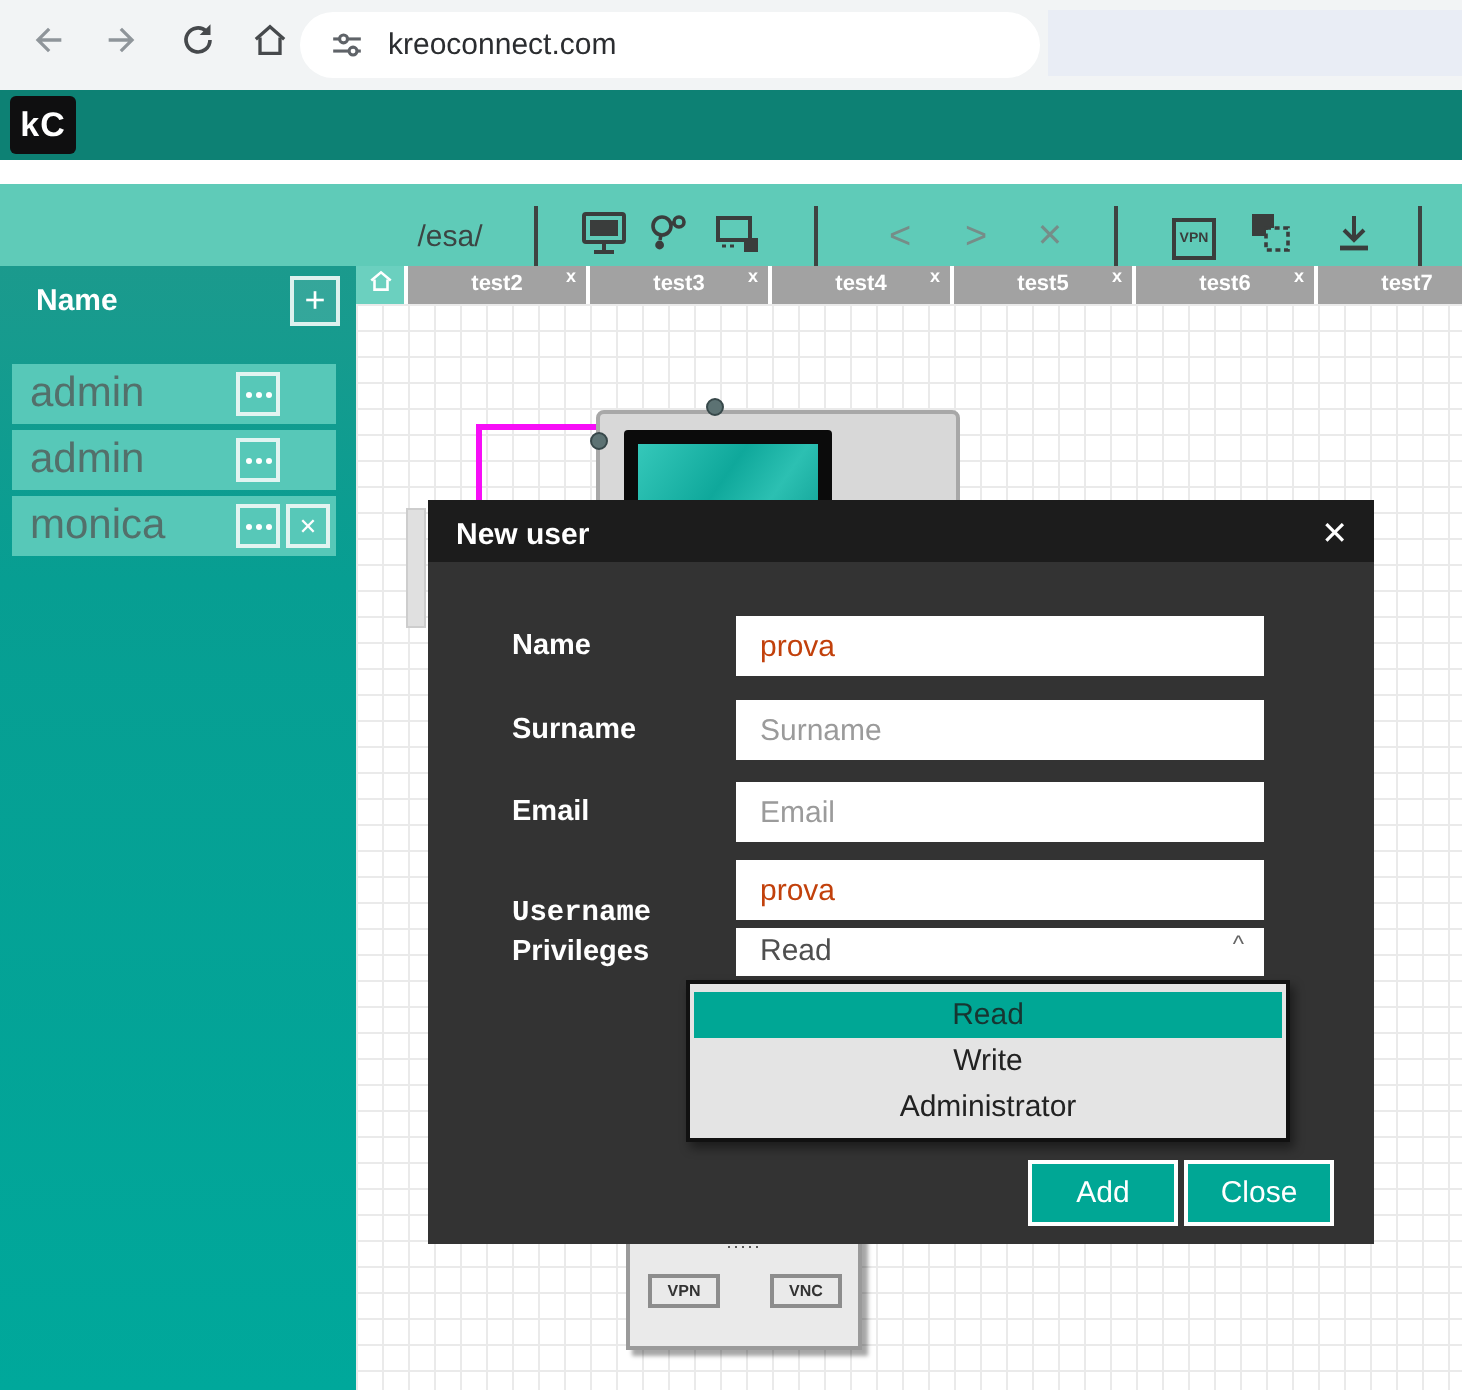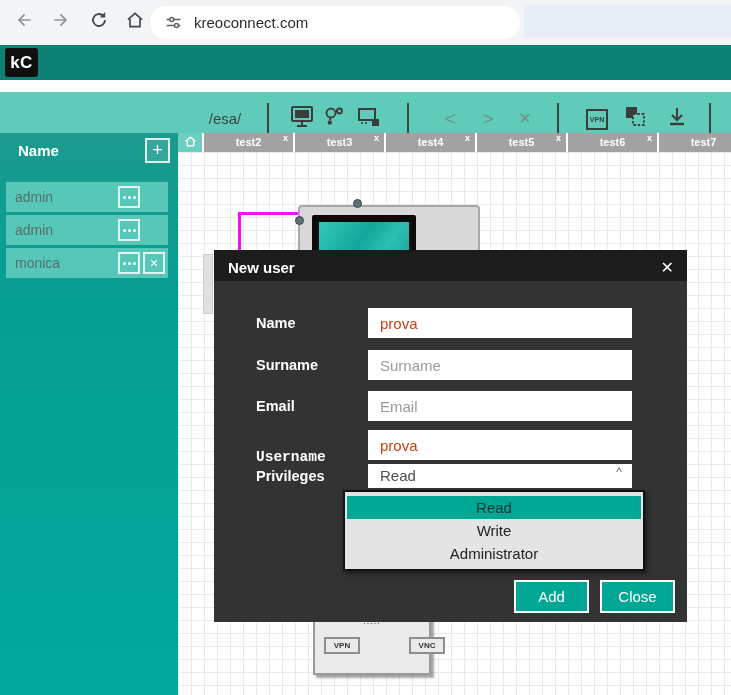--- a/index.html
+++ b/index.html
@@ -37,21 +37,21 @@
   .tab-close { position:absolute; top:0; right:5px; font-size:9px; font-weight:700; line-height:11px; cursor:pointer; }
 
   
   .sidebar { position:absolute; left:0; top:133px; width:178px; height:562px;
              background:linear-gradient(180deg,#1b9a8d 0%,#079e92 28%,#00a89b 100%); }
   .users-title { position:absolute; left:18px; top:9px; font-size:15px; font-weight:700; color:#fff; }
   .add-user-btn { position:absolute; right:8px; top:5px; width:25px; height:25px; border:2px solid #ddf1ee;
                   background:rgba(255,255,255,.12); color:#fff; font-size:18px; line-height:20px; text-align:center; cursor:pointer; }
   .user-row { position:absolute; left:6px; width:162px; height:30px; background:#57c8b8; cursor:pointer; }
   .user-row.r0 { top:49px; } .user-row.r1 { top:82px; } .user-row.r2 { top:115px; }
-  .user-name { position:absolute; left:9px; height:30px; line-height:30px; font-size:14px; color:#53706b; }
+  .user-name { position:absolute; left:9px; height:30px; line-height:30px; font-size:21px; color:#53706b; }
   .row-btn { position:absolute; top:4px; width:22px; height:22px; border:2px solid #e2f4f1; cursor:pointer;
              display:flex; align-items:center; justify-content:center; gap:2px; }
   .row-btn.dots { left:112px; }
   .row-btn.del { left:137px; color:#fff; font-size:11px; font-weight:400; }
   .dot { width:3px; height:3px; border-radius:50%; background:#fff; }
 
   
   .canvas { position:absolute; left:178px; top:152px; width:553px; height:543px; background:#fff;
             background-image:linear-gradient(#eaeaea 1px, transparent 1px), linear-gradient(90deg,#eaeaea 1px, transparent 1px);
             background-size:13px 13px; }
@@ -62,21 +62,21 @@
   .bezel { position:absolute; left:12px; top:8px; width:104px; height:60px; background:#0b0b0b; border-radius:2px; }
   .screen { position:absolute; left:7px; top:7px; width:90px; height:46px;
             background:linear-gradient(125deg,#35c8ba 0%,#0fa89b 45%,#2cc0b2 70%,#0fa095 100%); }
   .port-dot { position:absolute; width:9px; height:9px; border-radius:50%; background:#5c7273; border:1px solid #37484a; }
   .dot-top { left:175px; top:47px; } .dot-left { left:117px; top:64px; }
   .device-card { position:absolute; left:135px; top:456px; width:118px; height:67px; background:#eaeaea;
                  border:2px solid #9a9a9a; box-shadow:3px 3px 2px rgba(0,0,0,.35); }
   .drag-dots { position:absolute; top:8px; left:0; width:100%; text-align:center; font-size:9px; letter-spacing:1px; color:#444; line-height:6px; }
   .mini-btn { position:absolute; top:27px; width:36px; height:17px; border:2px solid #8d8d8d; background:#eaeaea;
               font-size:8px; font-weight:700; color:#333; display:flex; align-items:center; justify-content:center; cursor:pointer; }
-  .mini-vpn { left:9px; } .mini-vnc { left:70px;margin-left:24px; }
+  .mini-vpn { left:9px; } .mini-vnc { left:70px; }
 
   
   .modal { position:absolute; left:214px; top:250px; width:473px; height:372px; background:#333333; z-index:10; }
   .modal-header { position:absolute; left:0; top:0; width:100%; height:31px; background:#1c1c1c; }
   .modal-title { position:absolute; left:14px; top:0; height:35px; line-height:35px; color:#fff; font-size:15px; font-weight:700; }
   .modal-close { position:absolute; right:13px; top:0; height:35px; line-height:35px; color:#fff; font-size:16px; cursor:pointer; }
   .field-label { position:absolute; left:42px; height:30px; line-height:30px; color:#fff; font-size:14.5px; font-weight:700; }
   .fl0 { top:58px; } .fl1 { top:100px; } .fl2 { top:141px; } .fl3 { top:192px;font-family:Liberation Mono, monospace; } .fl4 { top:214px; height:24px; line-height:24px; }
   .text-input { position:absolute; left:154px; width:264px; height:30px; background:#fff; border:none; outline:none;
                 padding:0 12px; font-size:15px; color:#c2410c; font-family:"Liberation Sans",sans-serif; }
@@ -84,21 +84,21 @@
   .ti0 { top:58px; } .ti1 { top:100px; } .ti2 { top:141px; } .ti3 { top:180px; }
   .select-box { position:absolute; left:154px; top:214px; width:264px; height:24px; background:#fff; cursor:pointer; }
   .select-value { position:absolute; left:12px; height:24px; line-height:24px; font-size:15px; color:#4f4f4f; }
   .caret { position:absolute; right:10px; top:1px; font-size:12px; color:#666; }
   .dropdown { position:absolute; left:129px; top:240px; width:302px; background:#e4e4e4; border:2px solid #111;
               padding:4px 2px; box-shadow:2px 3px 5px rgba(0,0,0,.45); }
   .option { height:23px; line-height:23px; text-align:center; font-size:15px; color:#222; cursor:pointer; }
   .option.selected { background:#00a795; color:#173531; }
   .m-btn { position:absolute; top:330px; width:75px; height:33px; background:#00a795; border:2px solid #fff;
            color:#fff; font-size:15px; display:flex; align-items:center; justify-content:center; cursor:pointer; }
-  .m-add { left:300px; } .m-close { left:386px; }
+  .m-add { left:300px; } .m-close { left:378px; }
 </style>
 </head>
 <body>
 
 <div id="app">
 
   <div class="browser-bar">
     <div class="b-btn b-back">
       <span>
         <svg width="20" height="20" viewBox="0 0 24 24">

